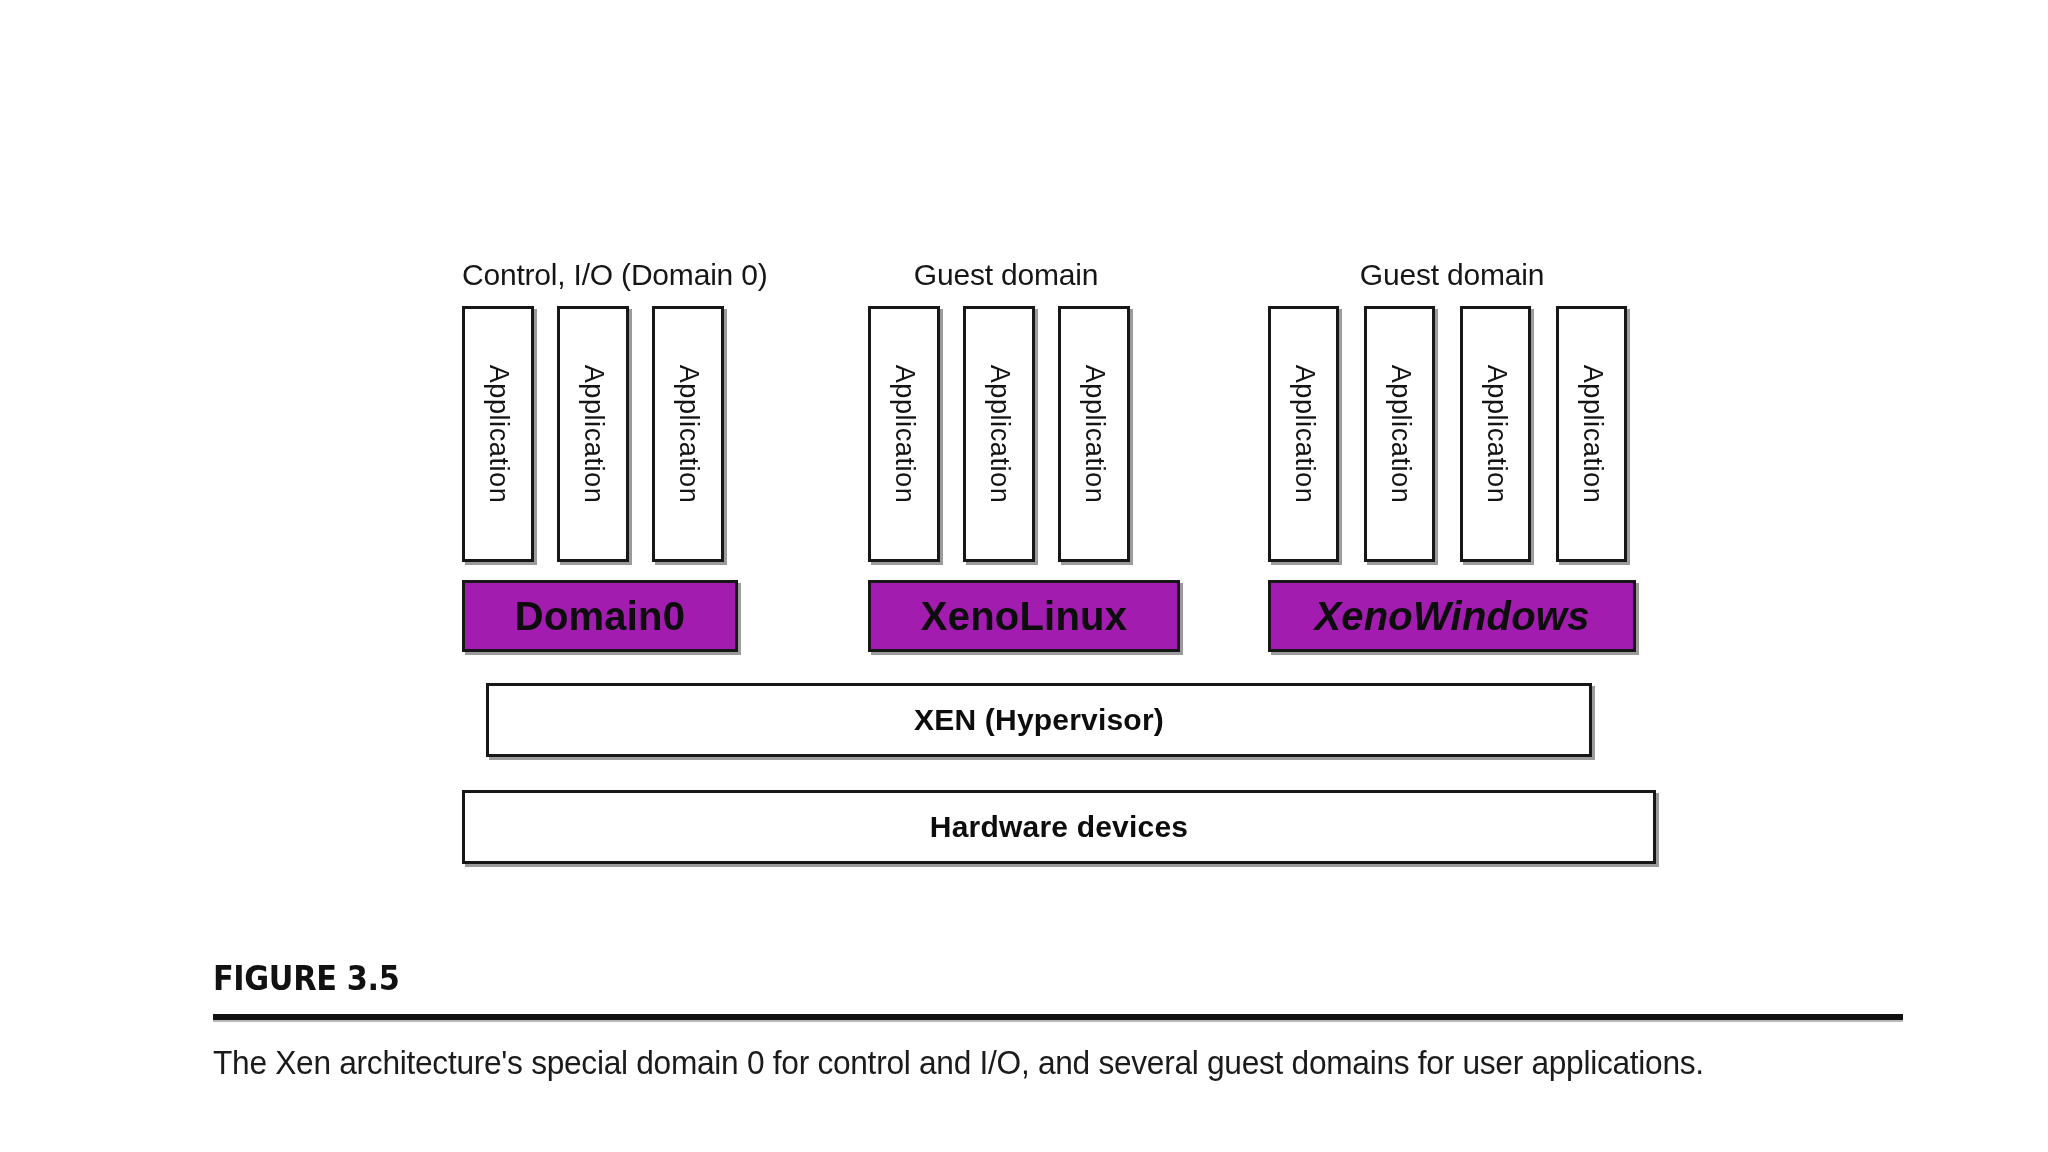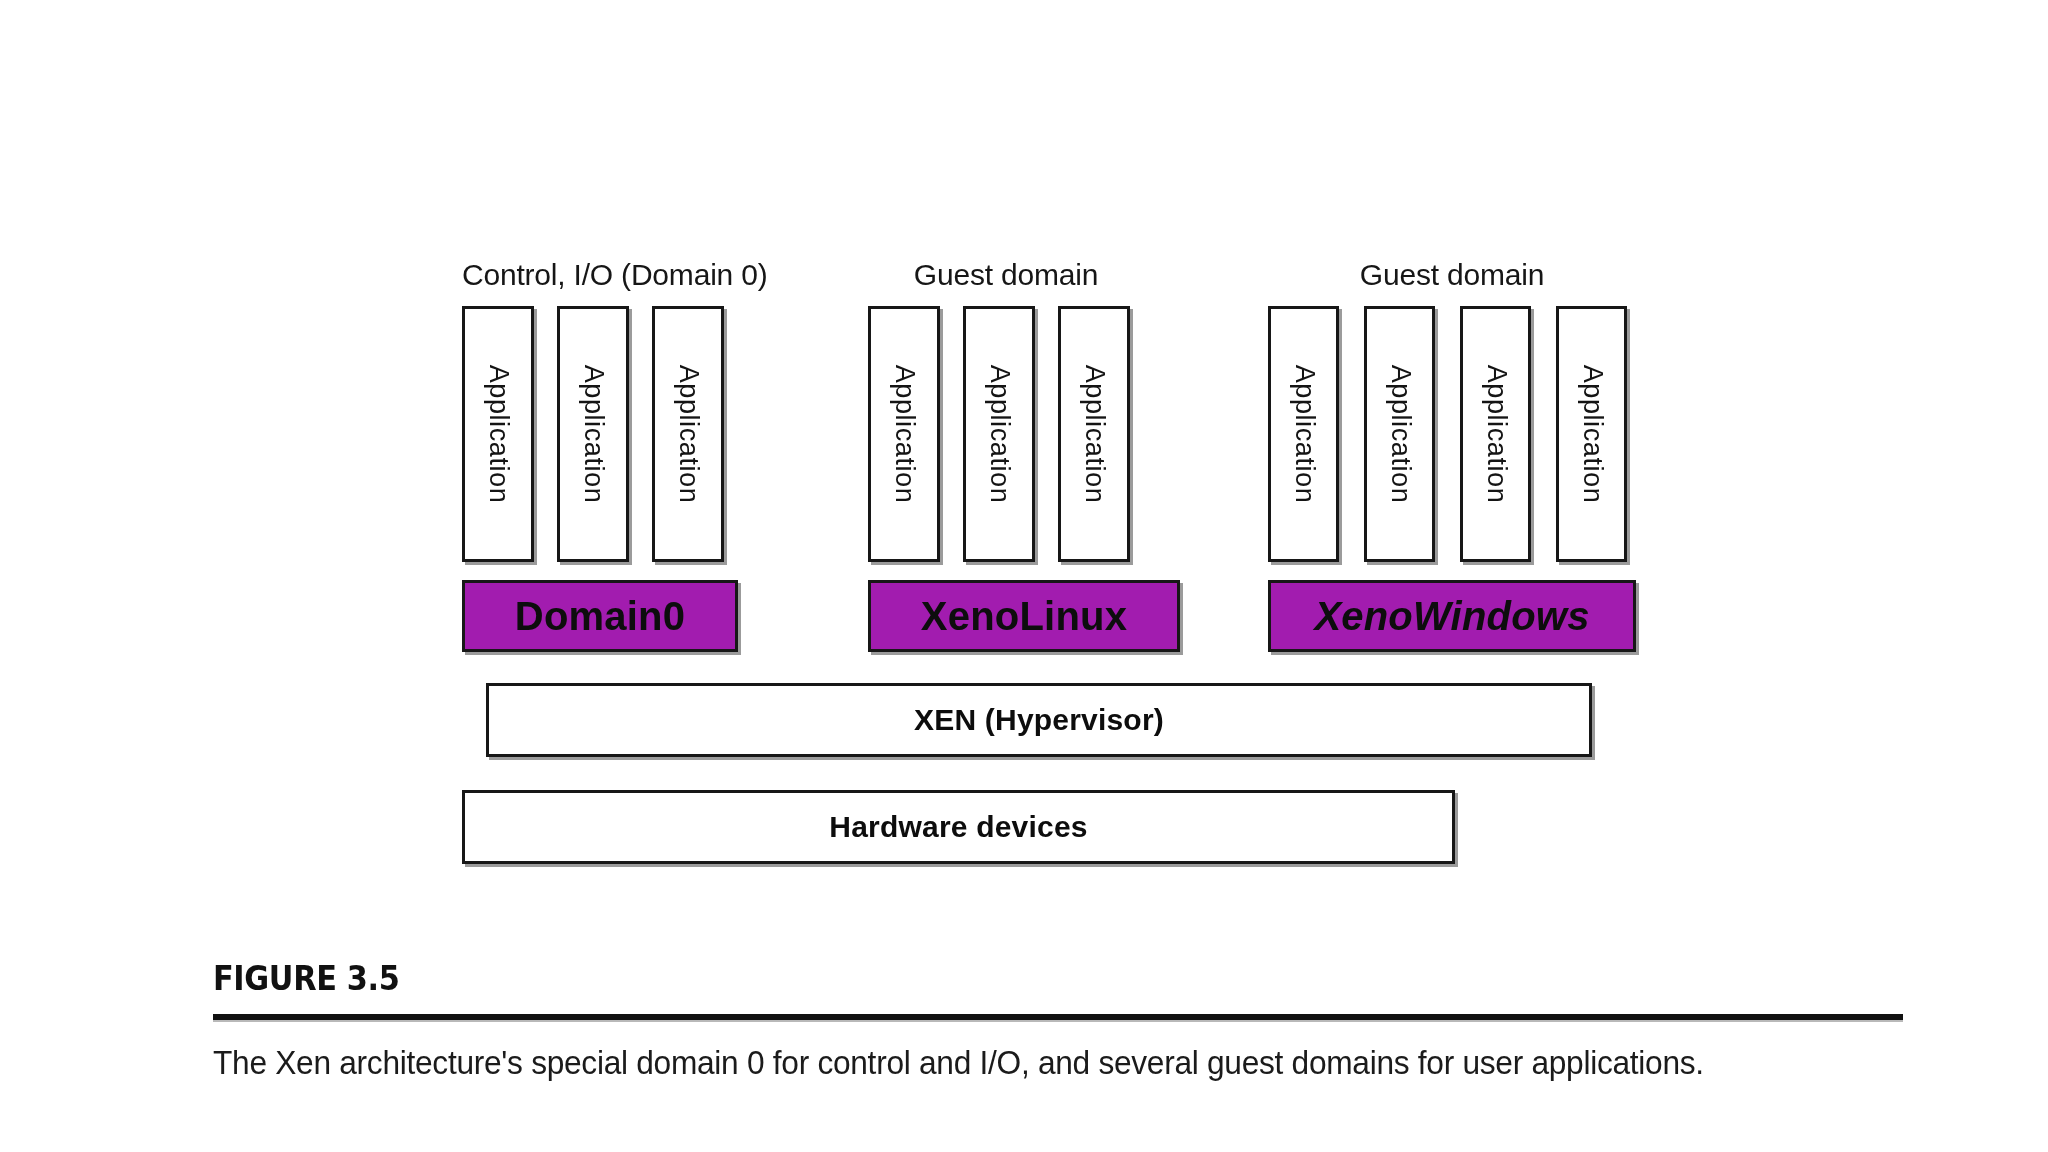--- a/index.html
+++ b/index.html
@@ -191,21 +191,21 @@
       </div>
       <div class="app-box" style="width:71px; height:256px;">
         <span class="app-label">Application</span>
       </div>
     </div>
     <div class="os-box" style="left:0px; top:322px; width:368px; height:72px;font-style:italic;">XenoWindows</div>
   </div>
 
   <div class="stack-box" style="left:462px; top:683px; width:1106px; height:74px;margin-left:24px;">XEN (Hypervisor)</div>
 
-  <div class="stack-box" style="left:462px; top:790px; width:993px; height:74px;">Hardware devices</div>
+  <div class="stack-box" style="left:462px; top:790px; width:1194px; height:74px;">Hardware devices</div>
 
 </div>
 
 <div id="figure-caption">
   <div id="figure-number">FIGURE 3.5</div>
   <div id="caption-rule"></div>
   <div id="caption-text">The Xen architecture's special domain 0 for control and I/O, and several guest domains for user applications.</div>
 </div>
 
 </body></html>

